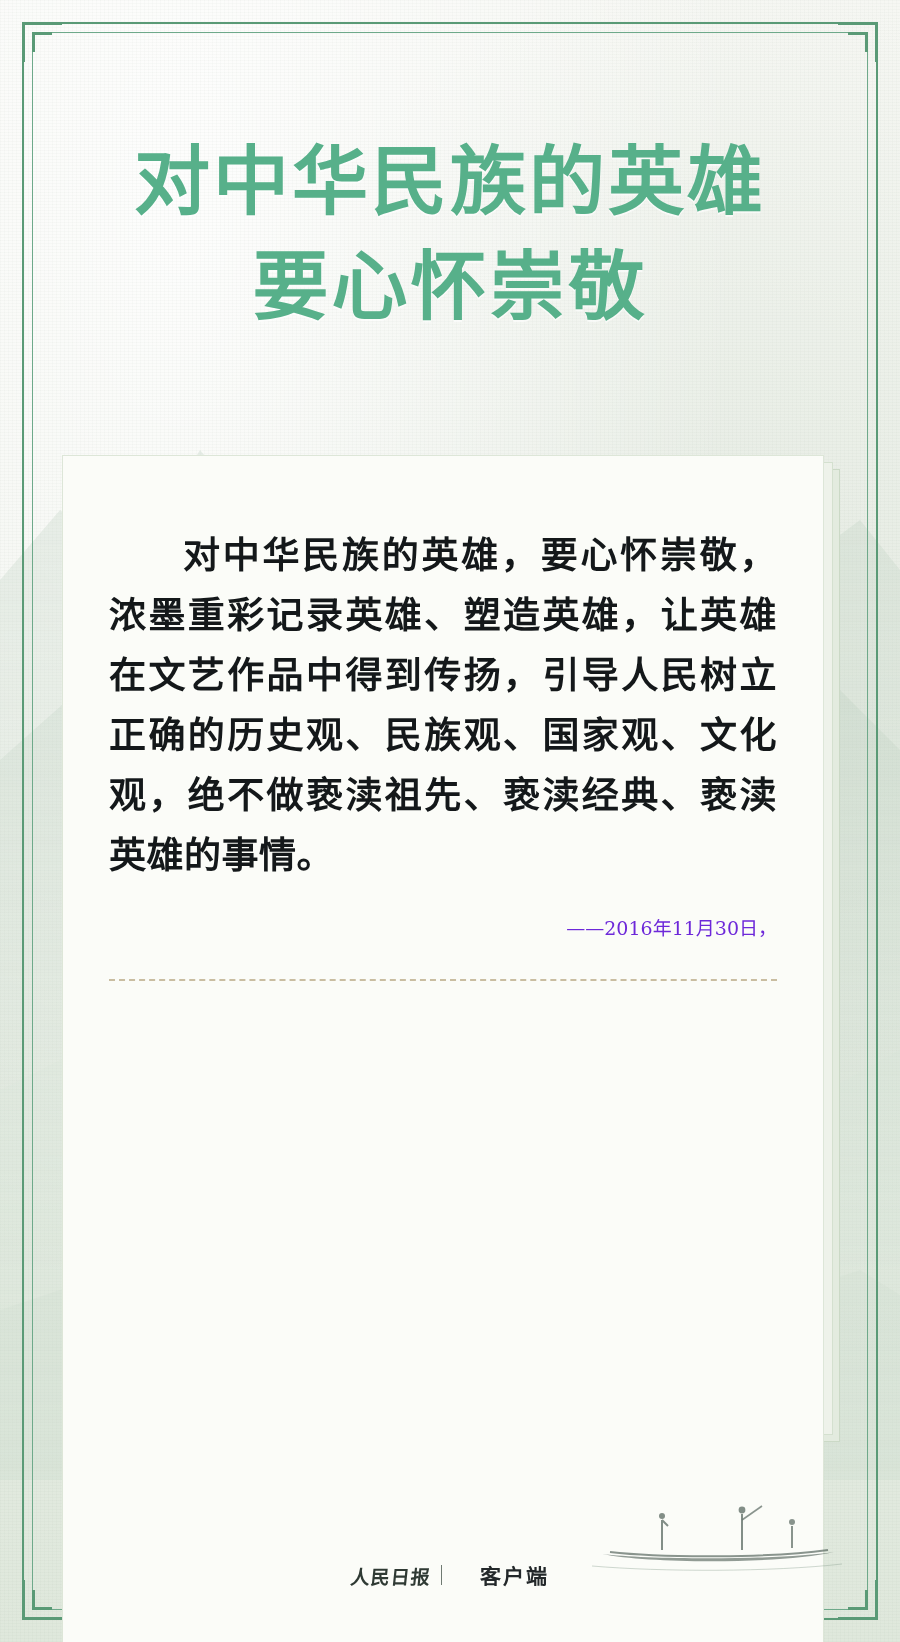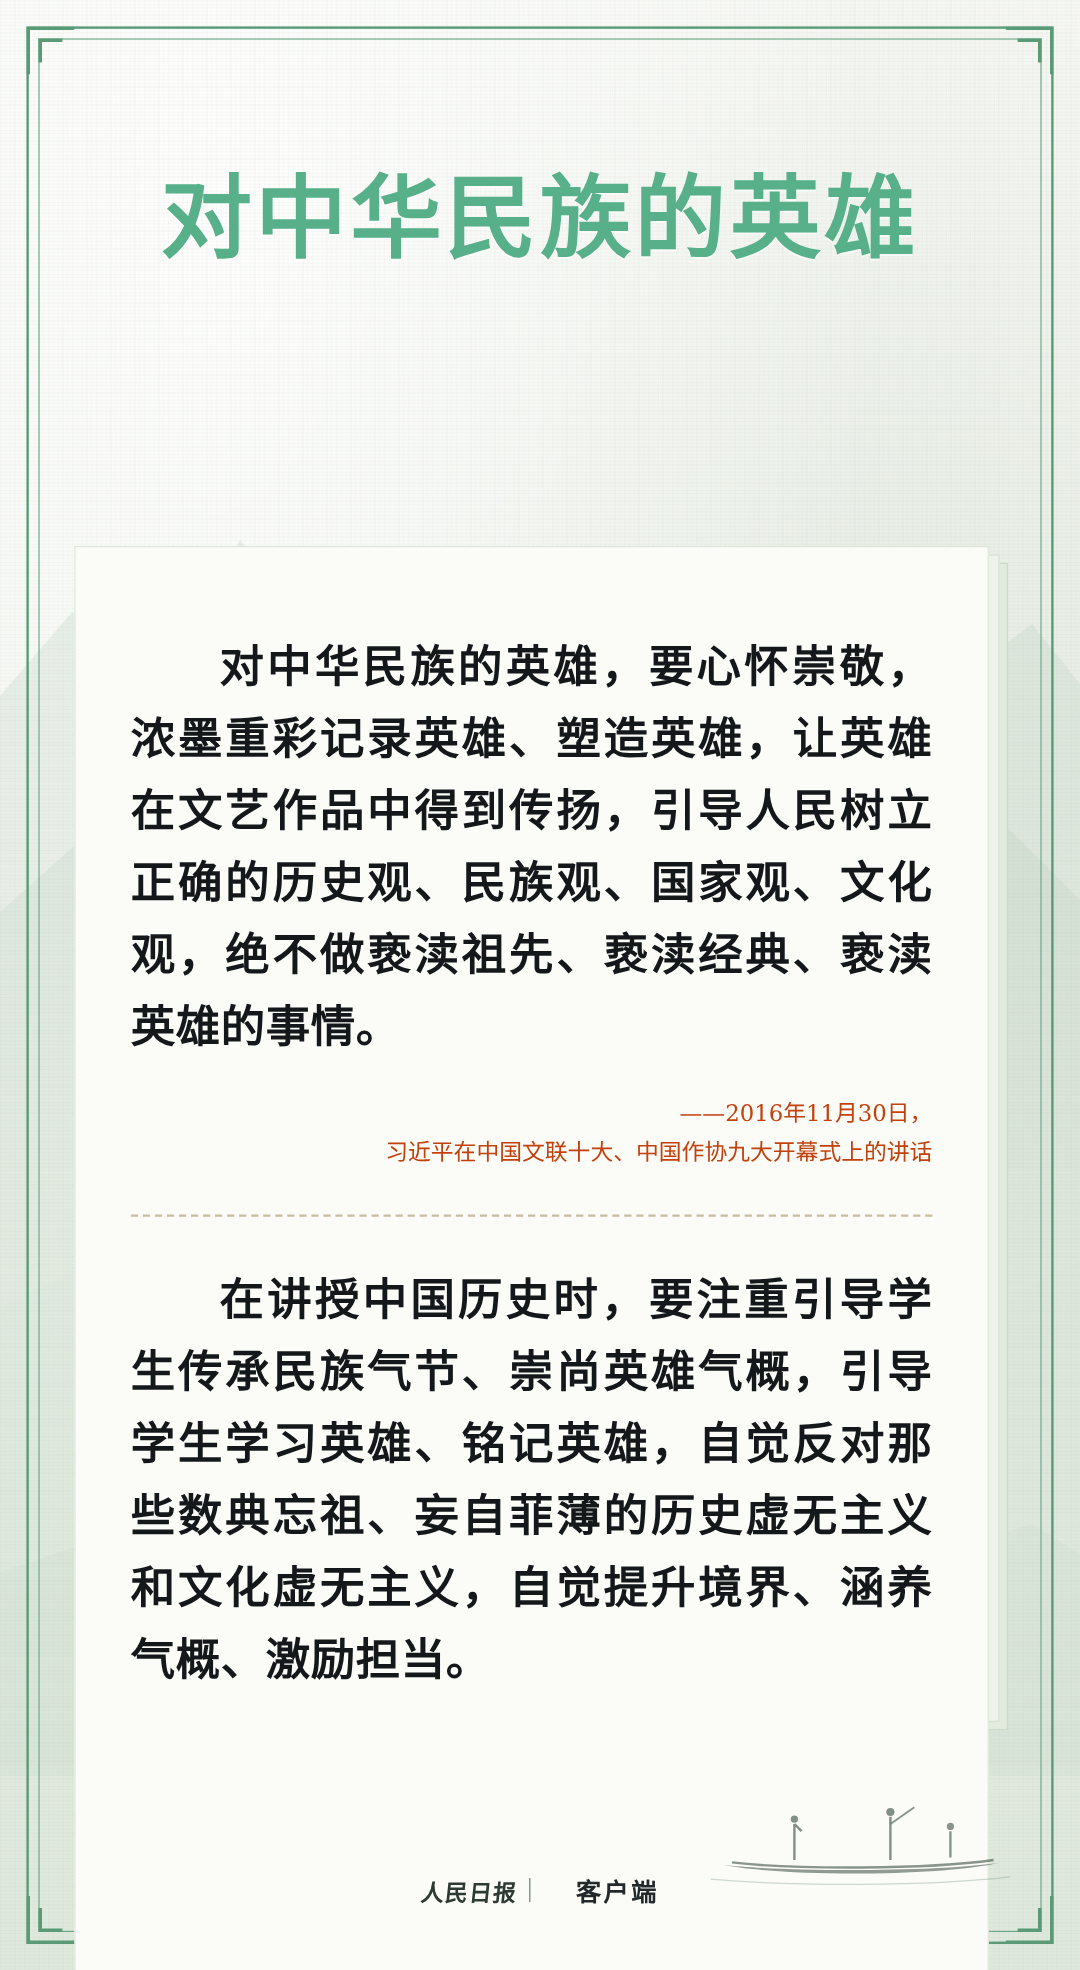--- a/index.html
+++ b/index.html
@@ -133,21 +133,21 @@
     color: #14181a;
     text-align: justify;
     text-indent: 2em;
     letter-spacing: 0.5px;
   }
   .quote-attr {
     margin-top: 26px;
     text-align: right;
     font-family: "DejaVu Serif", "Liberation Serif", serif;
     font-size: 19px;
-    color: #c2410c;
+    color: #6d28d9;
     line-height: 1.75;
   }
   .quote-attr .line1 { display: block; }
   .quote-attr .line2 { display: block; }
 
   .divider {
     margin: 34px 0 40px 0;
     height: 0;
     border-top: 2px dashed #b9a884;
     opacity: 0.75;
@@ -248,39 +248,38 @@
   </div>
   <div class="corner br">
     <svg width="40" height="40" viewBox="0 0 40 40" xmlns="http://www.w3.org/2000/svg">
       <path d="M0,0 L40,0 L40,3 L3,3 L3,40 L0,40 Z" fill="#5a9a76"></path>
       <path d="M10,10 L30,10 L30,13 L13,13 L13,30 L10,30 Z" fill="#5a9a76"></path>
     </svg>
   </div>
 
   <div class="headline">
     <span class="l1">对中华民族的英雄</span>
+    <span class="l2">要心怀崇敬</span>
   </div>
 
   <div class="card-wrap">
     <div class="sheet-back"></div>
     <div class="sheet-mid"></div>
     <div class="card">
 
       <div class="quote-block">
         <div class="quote-body">对中华民族的英雄，要心怀崇敬，浓墨重彩记录英雄、塑造英雄，让英雄在文艺作品中得到传扬，引导人民树立正确的历史观、民族观、国家观、文化观，绝不做亵渎祖先、亵渎经典、亵渎英雄的事情。</div>
         <div class="quote-attr">
           <span class="line1">——2016年11月30日，</span>
-          <span class="line2">习近平在中国文联十大、中国作协九大开幕式上的讲话</span>
         </div>
       </div>
 
       <div class="divider"></div>
 
       <div class="quote-block block2">
-        <div class="quote-body">在讲授中国历史时，要注重引导学生传承民族气节、崇尚英雄气概，引导学生学习英雄、铭记英雄，自觉反对那些数典忘祖、妄自菲薄的历史虚无主义和文化虚无主义，自觉提升境界、涵养气概、激励担当。</div>
         <div class="quote-attr">
         </div>
       </div>
 
     </div>
   </div>
 
   <div class="boat">
     <svg width="250" height="90" viewBox="0 0 250 90" xmlns="http://www.w3.org/2000/svg">
       <path d="M10,68 C60,78 190,78 242,66 C190,74 60,74 10,68 Z" fill="#4a5a52" opacity="0.75"></path>

